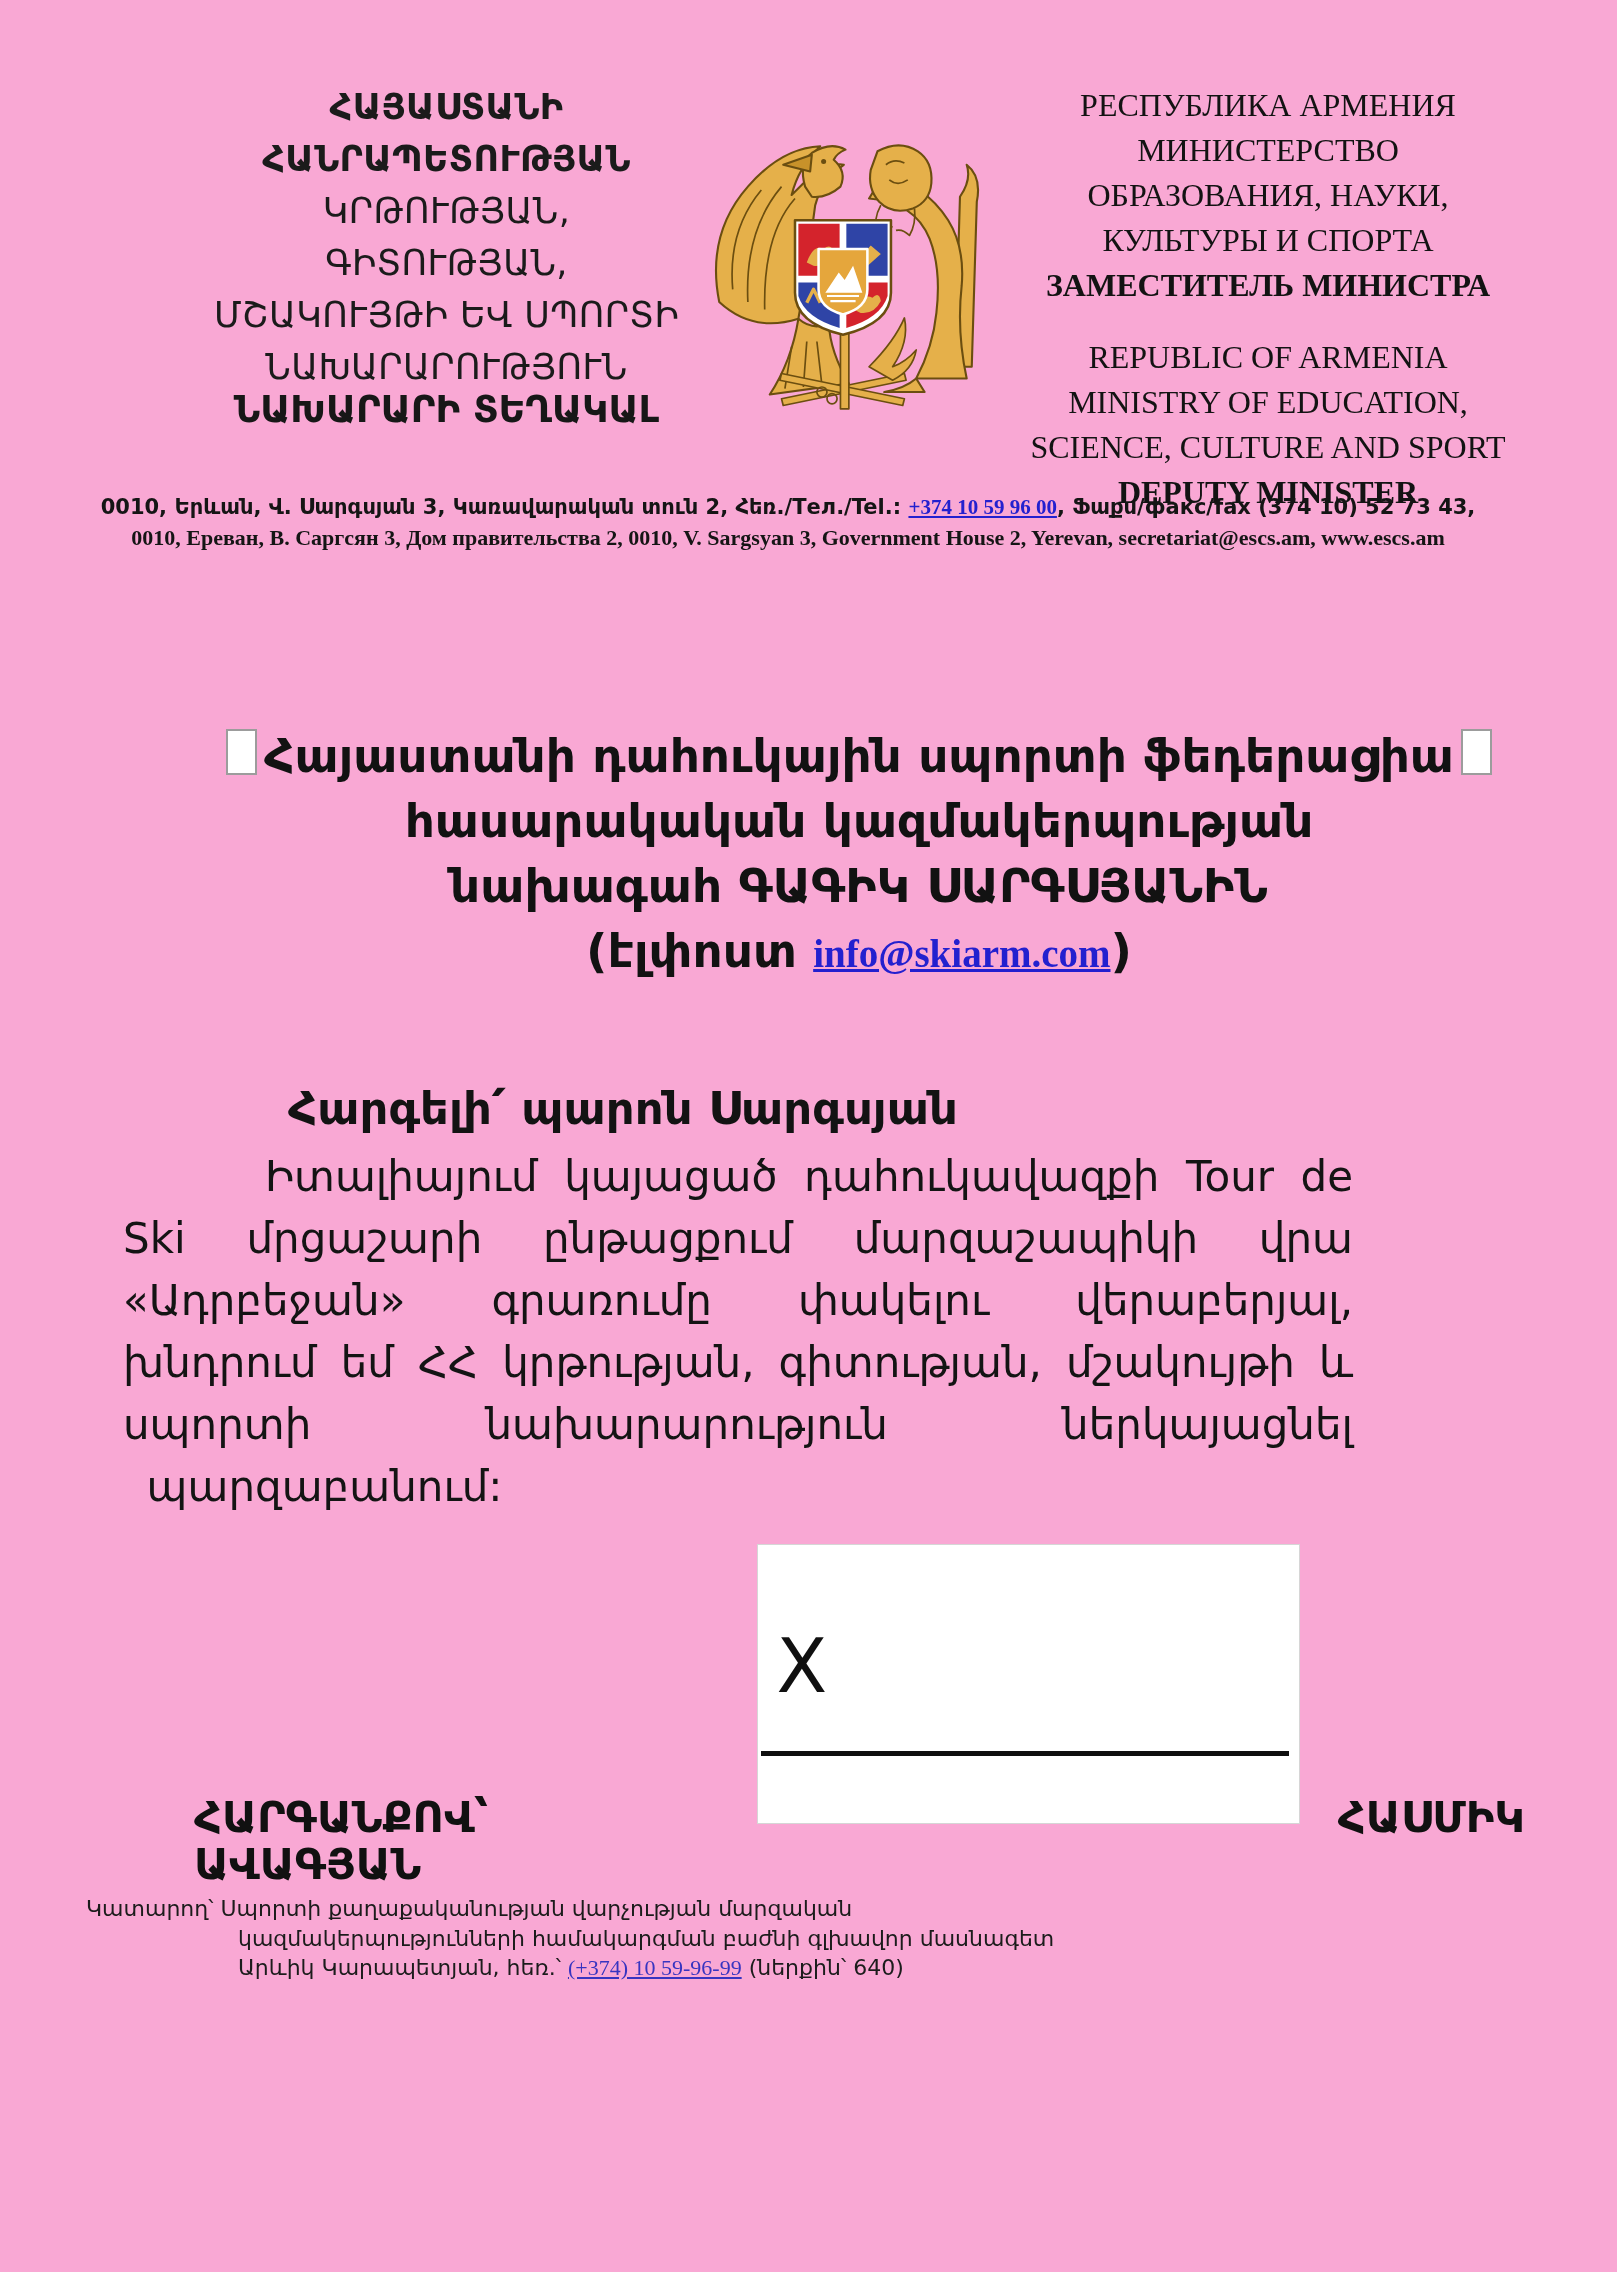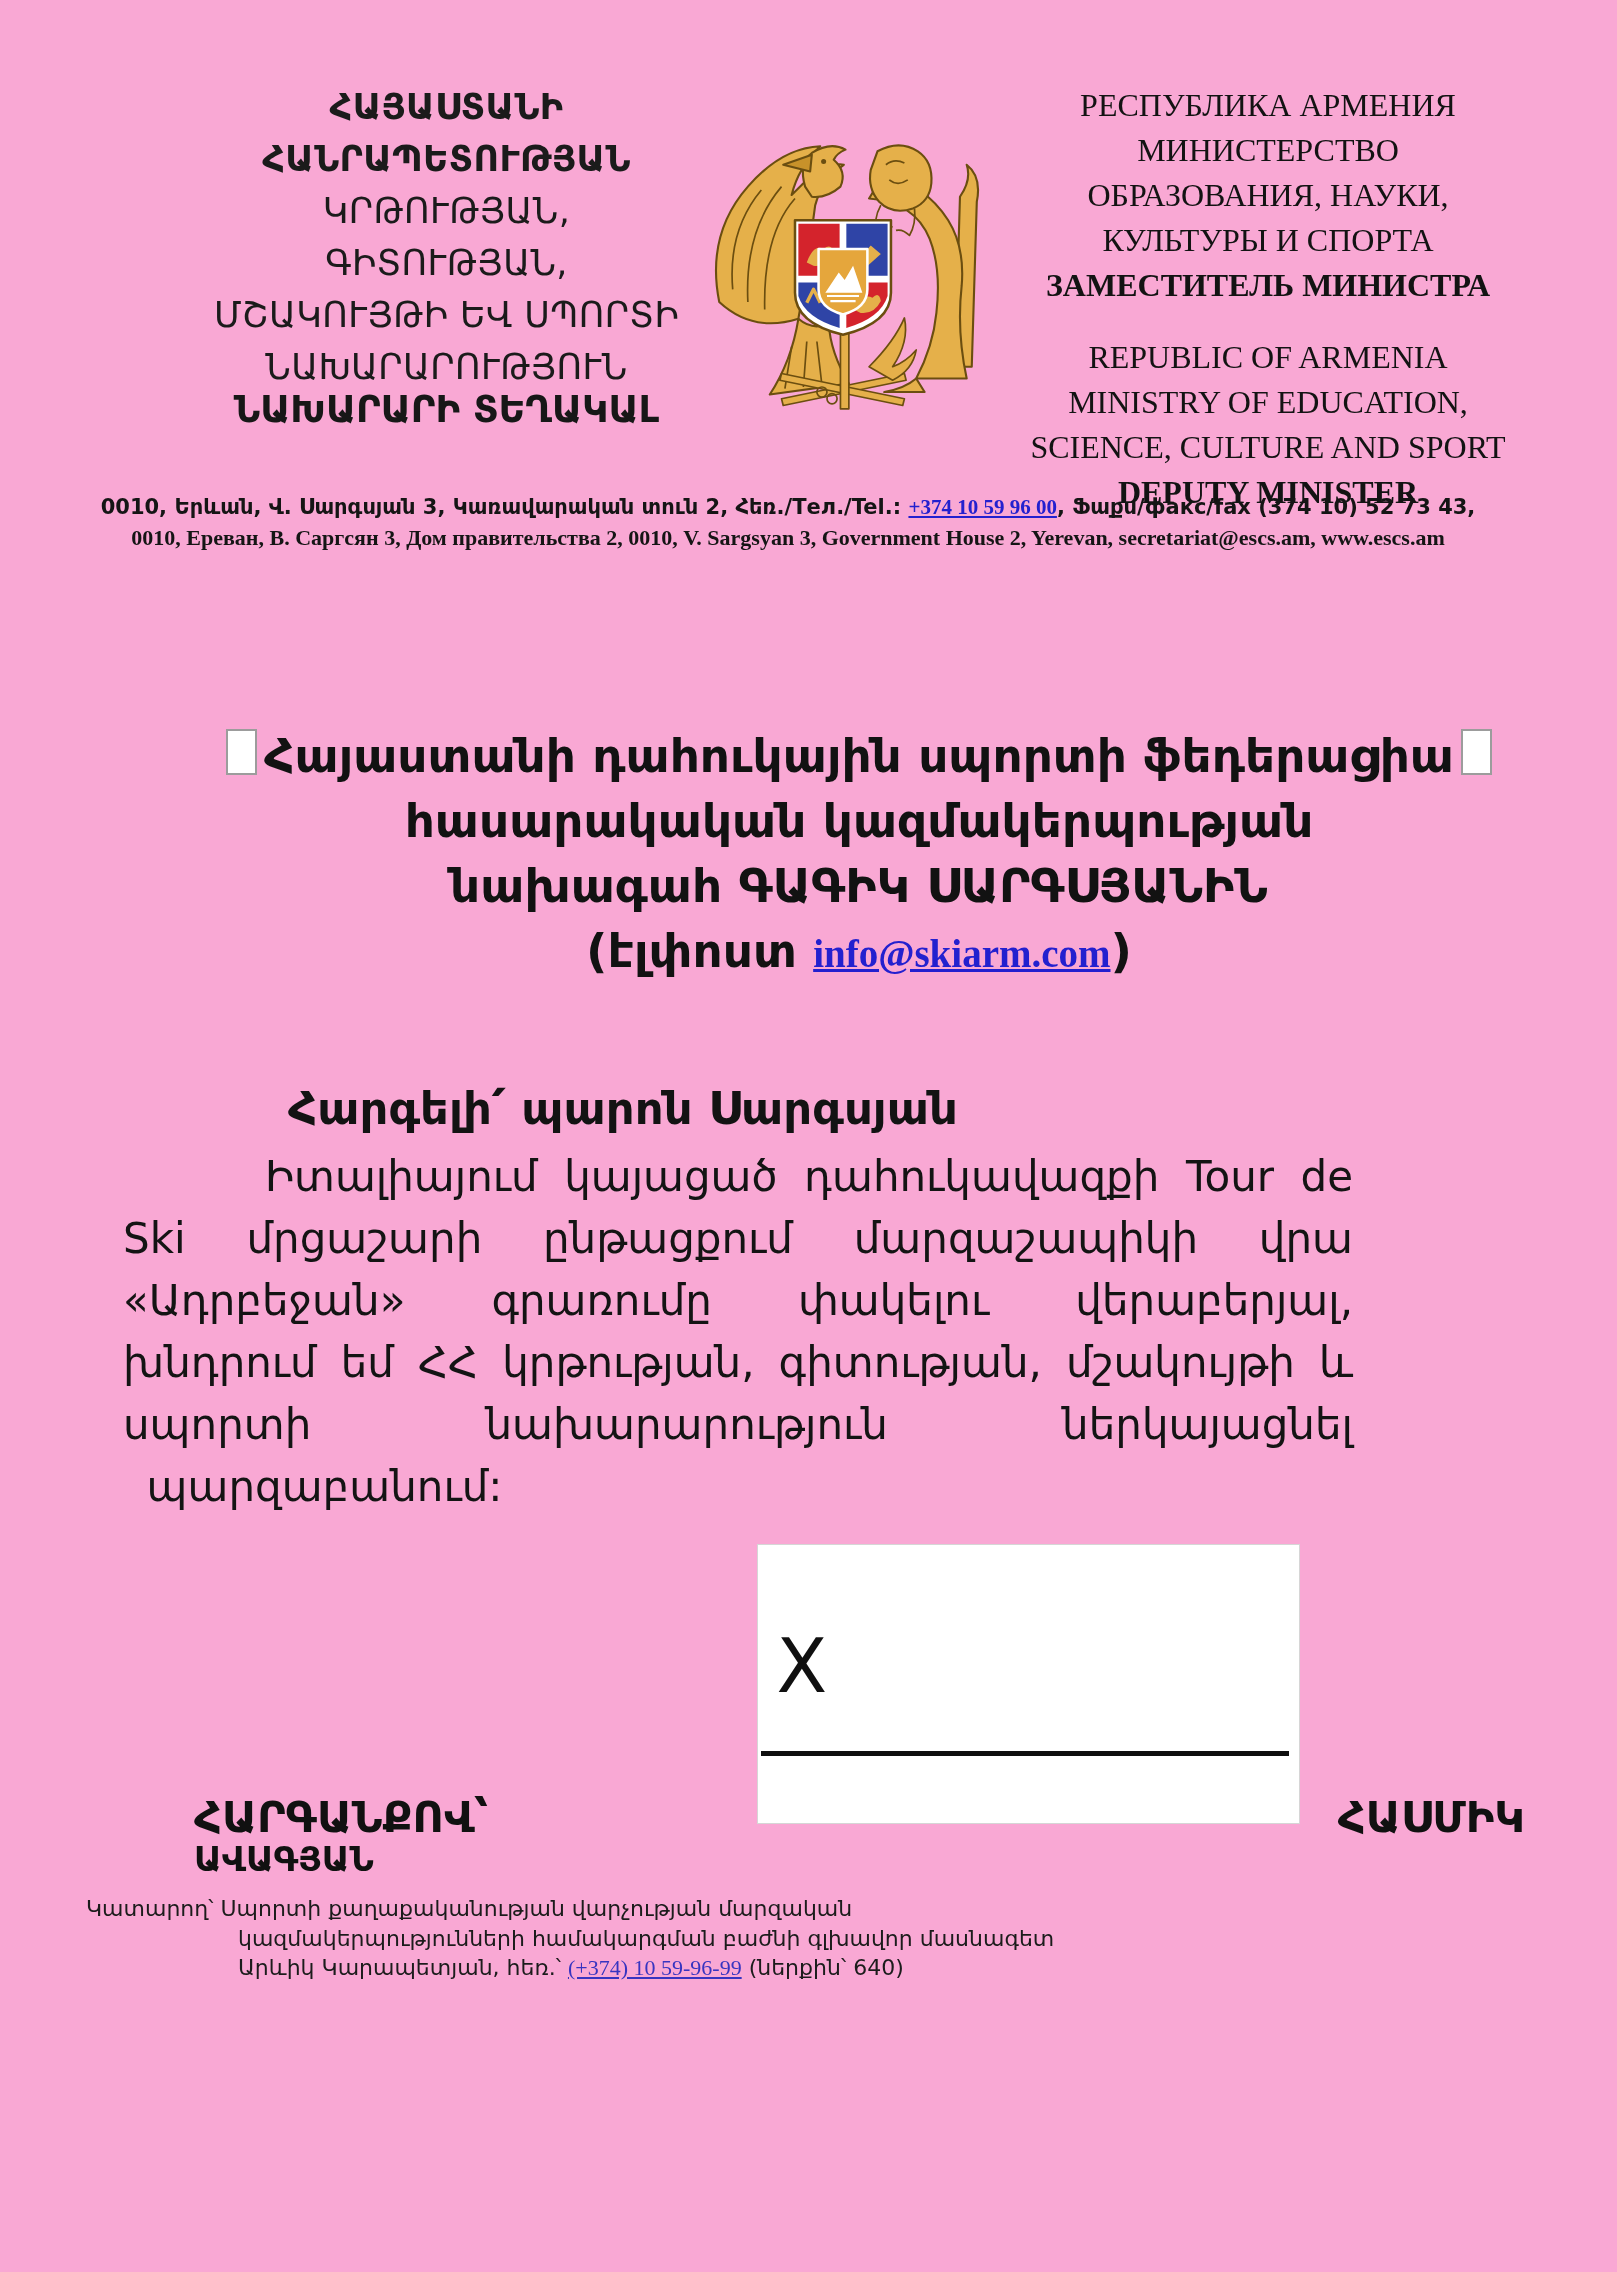--- a/index.html
+++ b/index.html
@@ -46,21 +46,21 @@
   
   .signbox{position:absolute;left:757px;top:1544px;width:541px;height:278px;background:#ffffff;
            border:1.7px solid #d6d6d6;}
   .xmark{position:absolute;left:18.5px;top:78px;font-size:74px;font-weight:400;color:#101010;
          font-family:"DejaVu Sans",sans-serif;}
   .sigline{position:absolute;left:3.4px;right:10px;top:206px;border-top:5.9px solid #0f0f0f;}
 
   
   .close1{position:absolute;left:194px;top:1768px;width:1331px;display:flex;
           justify-content:space-between;font-weight:bold;font-size:43px;color:#111;margin-top:24px;}
-  .close2{position:absolute;left:194px;top:1839px;font-weight:bold;font-size:34px;color:#111;}
+  .close2{position:absolute;left:194px;top:1839px;font-weight:bold;font-size:43px;color:#111;}
 
   
   .foot{position:absolute;left:86px;top:1894px;font-size:22px;line-height:29.5px;color:#1c1c1c;}
   .f-ind{margin-left:152px;}
   .f-link{color:#3734c0;text-decoration:underline;font-family:"Liberation Serif","DejaVu Serif",serif;cursor:pointer;}
 </style>
 </head>
 <body>
 
 <div class="page">

